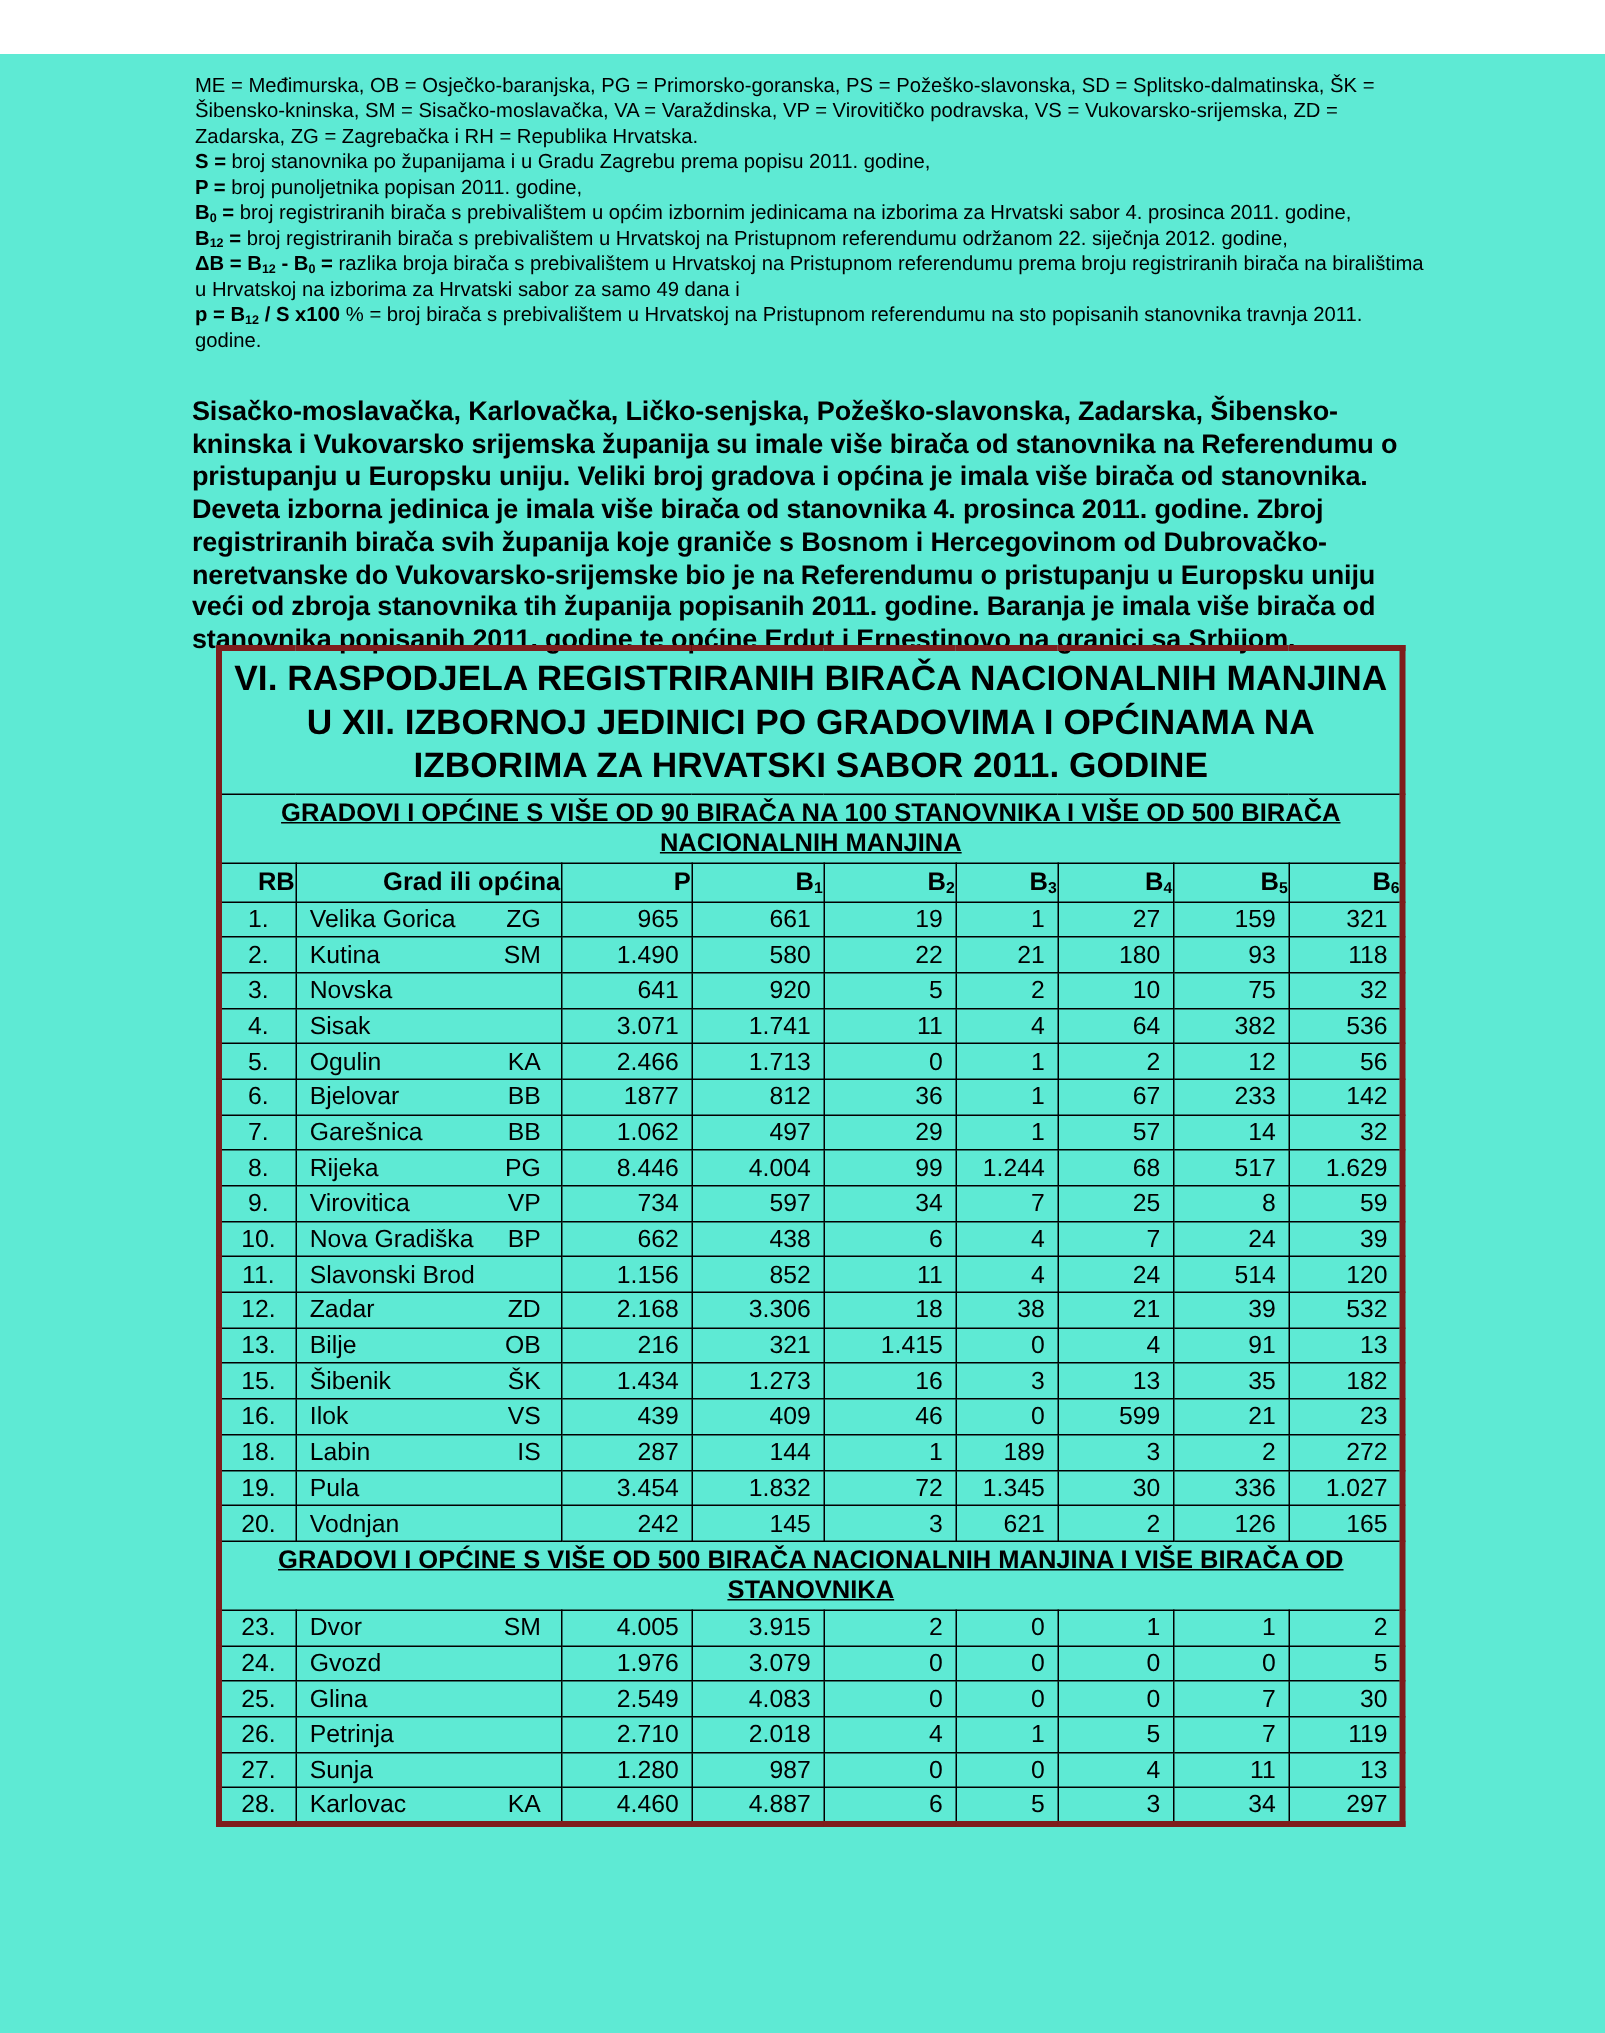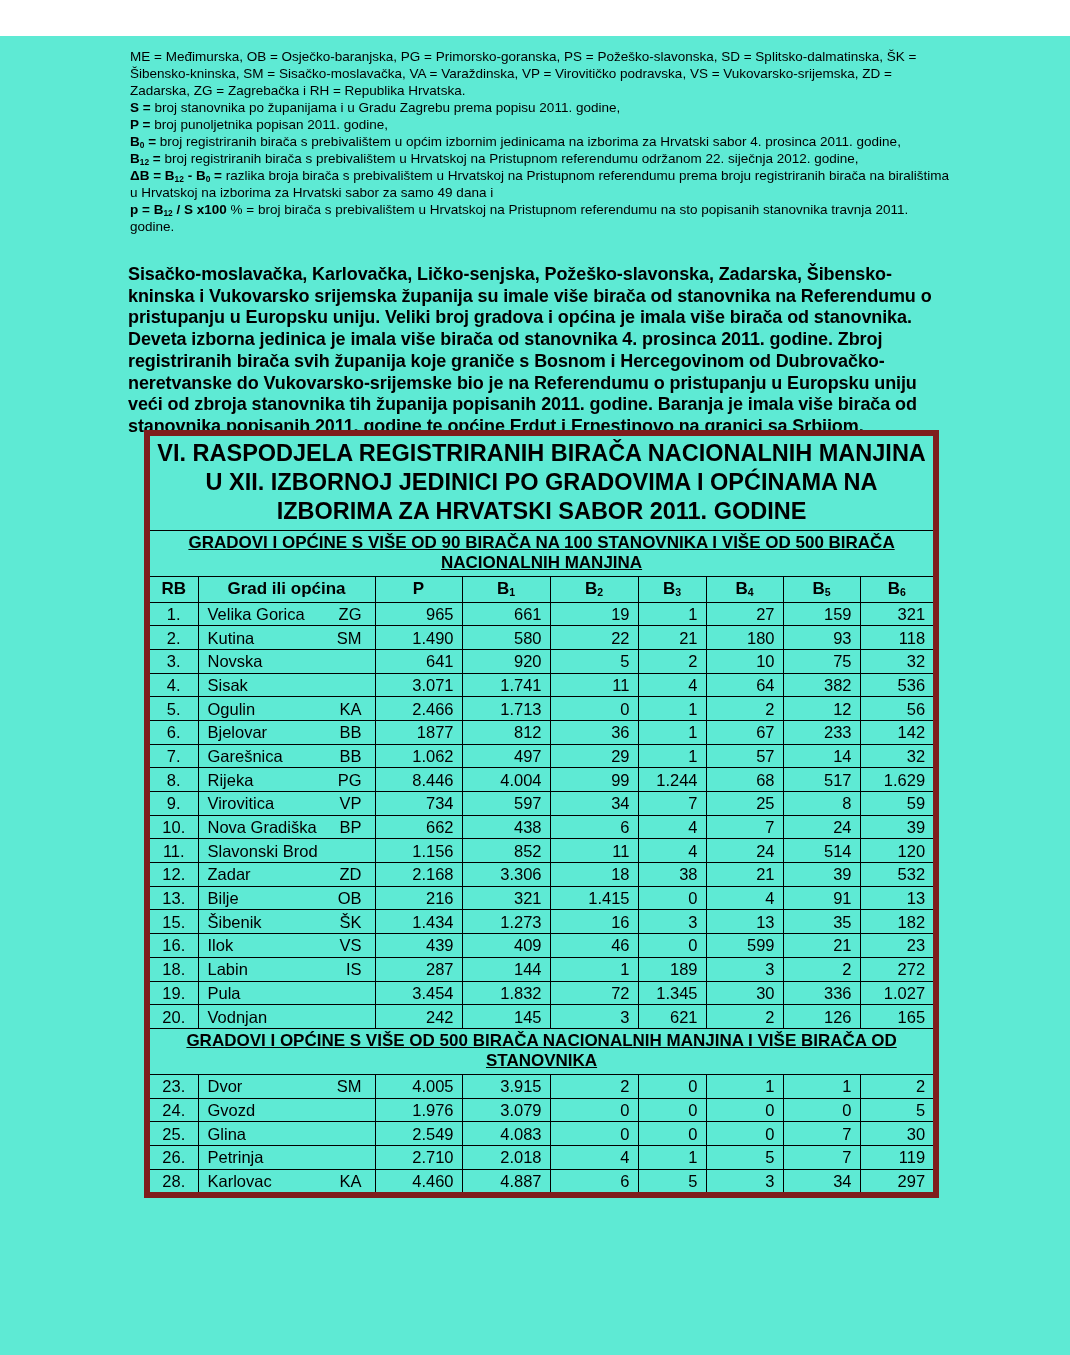--- a/index.html
+++ b/index.html
@@ -18,35 +18,35 @@
   .def-line b { font-weight:bold; }
   sub { font-size:0.62em; vertical-align:-0.22em; line-height:0; }
   .boldpara {
     position:absolute; left:128px; top:228px; width:820px;
     font-size:18px; line-height:21.7px; font-weight:bold;
     letter-spacing:-0.1px;
   }
   table.vtable {
     position:absolute; left:144px; top:394px;
     border-collapse:collapse; table-layout:fixed; width:789px;
-    border:6px solid #7f1d1d;
+    border:4px solid #7f1d1d;
   }
   table.vtable td, table.vtable th { border:1px solid #000; overflow:hidden; }
   .title-cell {
     font-size:23.5px; line-height:29px; font-weight:bold; text-align:center;
     height:97px; padding:2px 4px;
   }
   .section-cell {
     font-weight:bold; text-align:center; height:46px; padding:2px 0;text-decoration:underline;
   }
   .section-cell .section-inner {
     font-size:17px; line-height:20px; max-width:760px; margin:0 auto;
   }
   tr.col-row th {
-    font-size:17px; font-weight:bold; text-align:center; height:26px;
+    font-size:17px; font-weight:bold; text-align:right; height:26px;
     padding:0;
   }
   tr.data-row { height:23.7px; }
   tr.data-row td { font-size:16.5px; padding:0; line-height:22px; vertical-align:middle; }
   td.rb { text-align:center; }
   td.namecell { padding:0 !important; }
   td.namecell .nc {
     display:flex; justify-content:space-between; align-items:center;
     padding:0 13px 0 9px;
   }
@@ -460,20 +460,36 @@
           </td>
           <td class="num">2.710</td>
           <td class="num">2.018</td>
           <td class="num">4</td>
           <td class="num">1</td>
           <td class="num">5</td>
           <td class="num">7</td>
           <td class="num">119</td>
         </tr>
         <tr class="data-row">
+          <td class="rb">27.</td>
+          <td class="namecell">
+            <div class="nc">
+              <span>Sunja</span>
+              <span></span>
+            </div>
+          </td>
+          <td class="num">1.280</td>
+          <td class="num">987</td>
+          <td class="num">0</td>
+          <td class="num">0</td>
+          <td class="num">4</td>
+          <td class="num">11</td>
+          <td class="num">13</td>
+        </tr>
+        <tr class="data-row">
           <td class="rb">28.</td>
           <td class="namecell">
             <div class="nc">
               <span>Karlovac</span>
               <span>KA</span>
             </div>
           </td>
           <td class="num">4.460</td>
           <td class="num">4.887</td>
           <td class="num">6</td>

